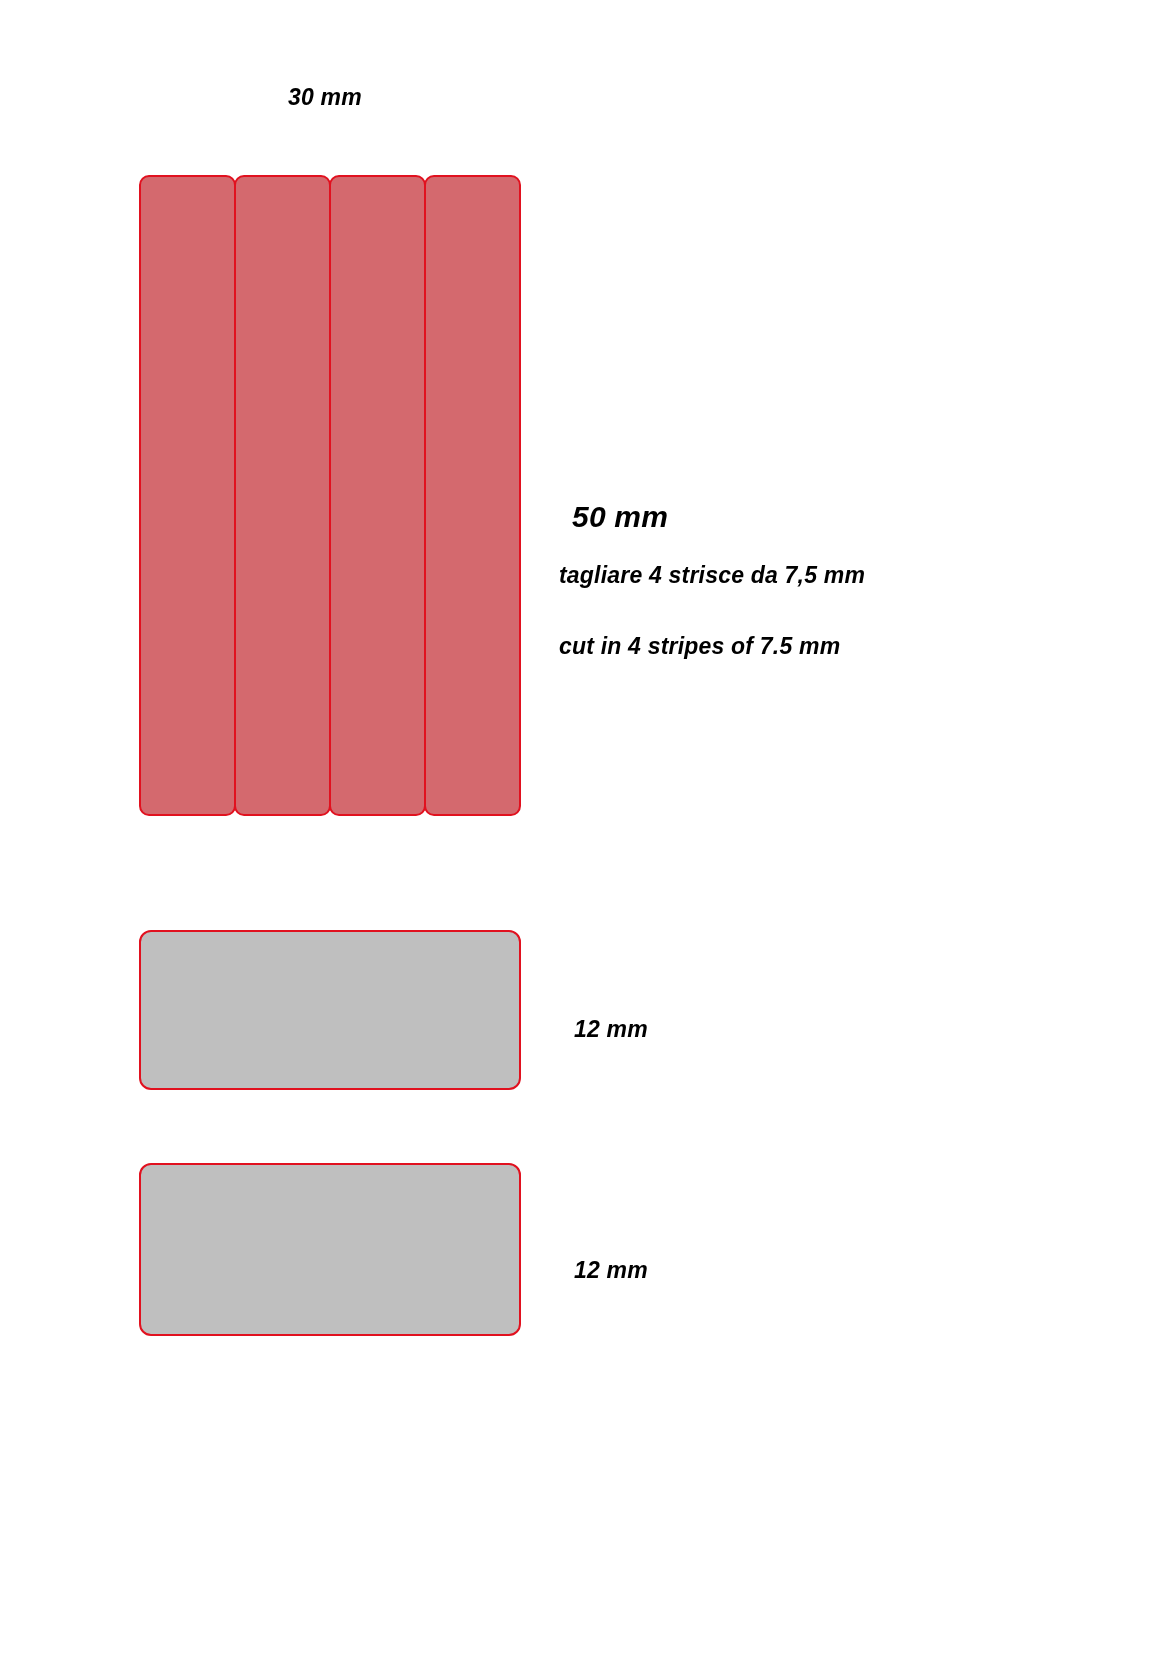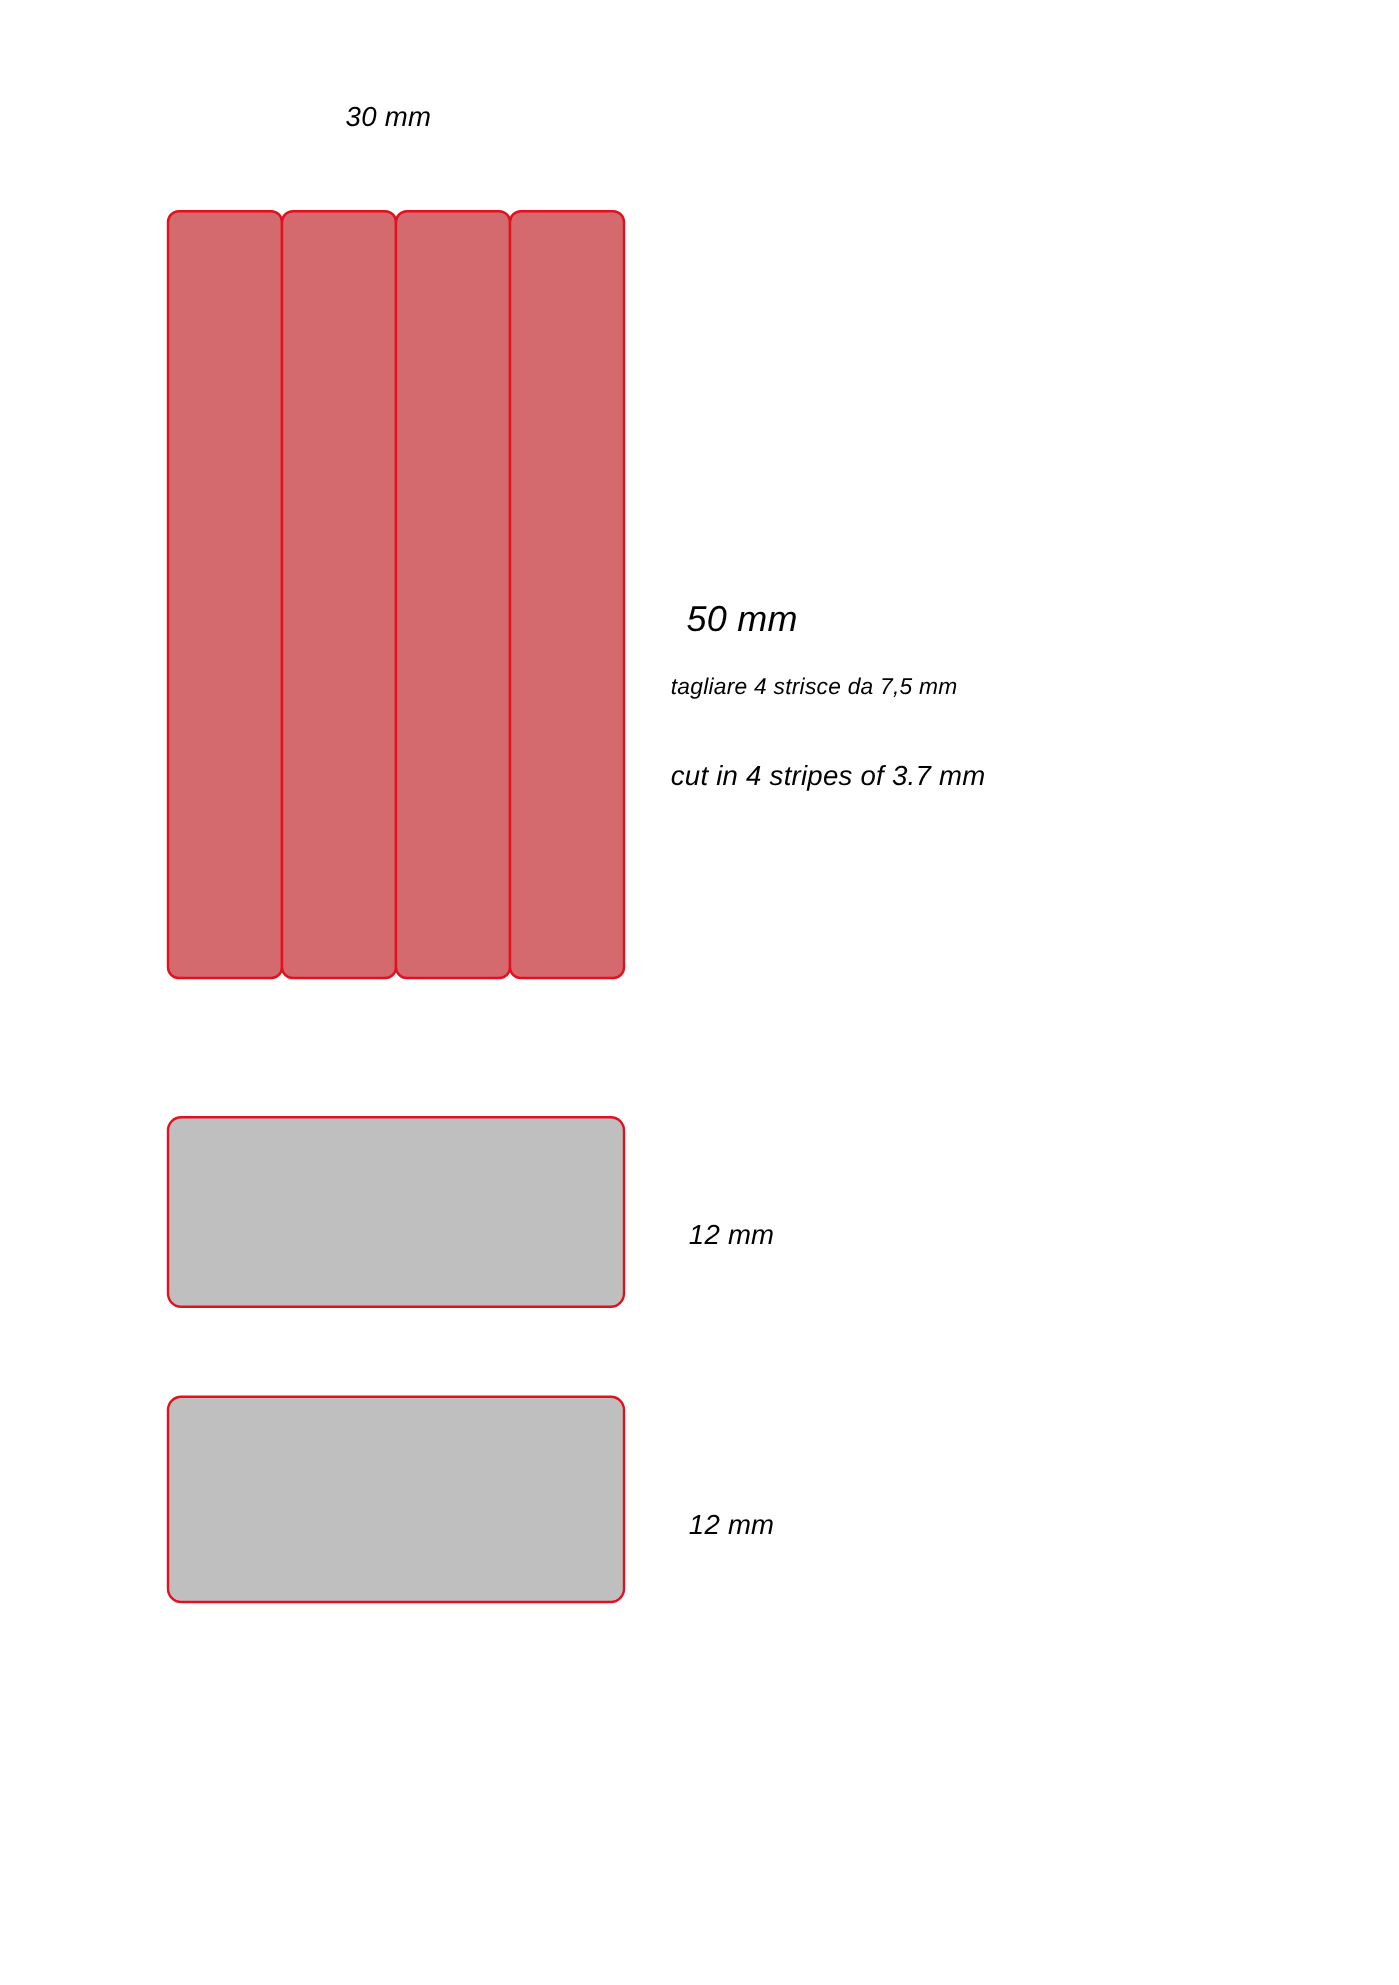--- a/index.html
+++ b/index.html
@@ -11,21 +11,21 @@
     width: 1166px;
     height: 1654px;
     position: relative;
     font-family: "Liberation Sans", sans-serif;
     overflow: hidden;
   }
 
   .label {
     position: absolute;
     font-style: italic;
-    font-weight: normal;
+    font-weight: bold;
     color: #000000;
     white-space: nowrap;
     letter-spacing: 0.2px;
   }
 
   
   #top-label {
     left: 288px;
     top: 84px;
     font-size: 23px;
@@ -55,21 +55,21 @@
 
   
   #height-label {
     left: 572px;
     top: 500px;
     font-size: 30px;
   }
   #note-it {
     left: 559px;
     top: 562px;
-    font-size: 19px;
+    font-size: 23px;
   }
   #note-en {
     left: 559px;
     top: 633px;
     font-size: 23px;
   }
 
   
   .grey-rect {
     position: absolute;
@@ -103,19 +103,19 @@
   <div class="stripe s0"></div>
   <div class="stripe s1"></div>
   <div class="stripe s2"></div>
   <div class="stripe s3"></div>
 </div>
 
 <div class="label" id="height-label">50 mm</div>
 
 <div class="label" id="note-it">tagliare 4 strisce da 7,5 mm</div>
 
-<div class="label" id="note-en">cut in 4 stripes of 3.7 mm</div>
+<div class="label" id="note-en">cut in 4 stripes of 7.5 mm</div>
 
 <div class="grey-rect" id="grey-rect-1"></div>
 <div class="label" id="grey-label-1">12 mm</div>
 
 <div class="grey-rect" id="grey-rect-2"></div>
 <div class="label" id="grey-label-2">12 mm</div>
 
 </body></html>

